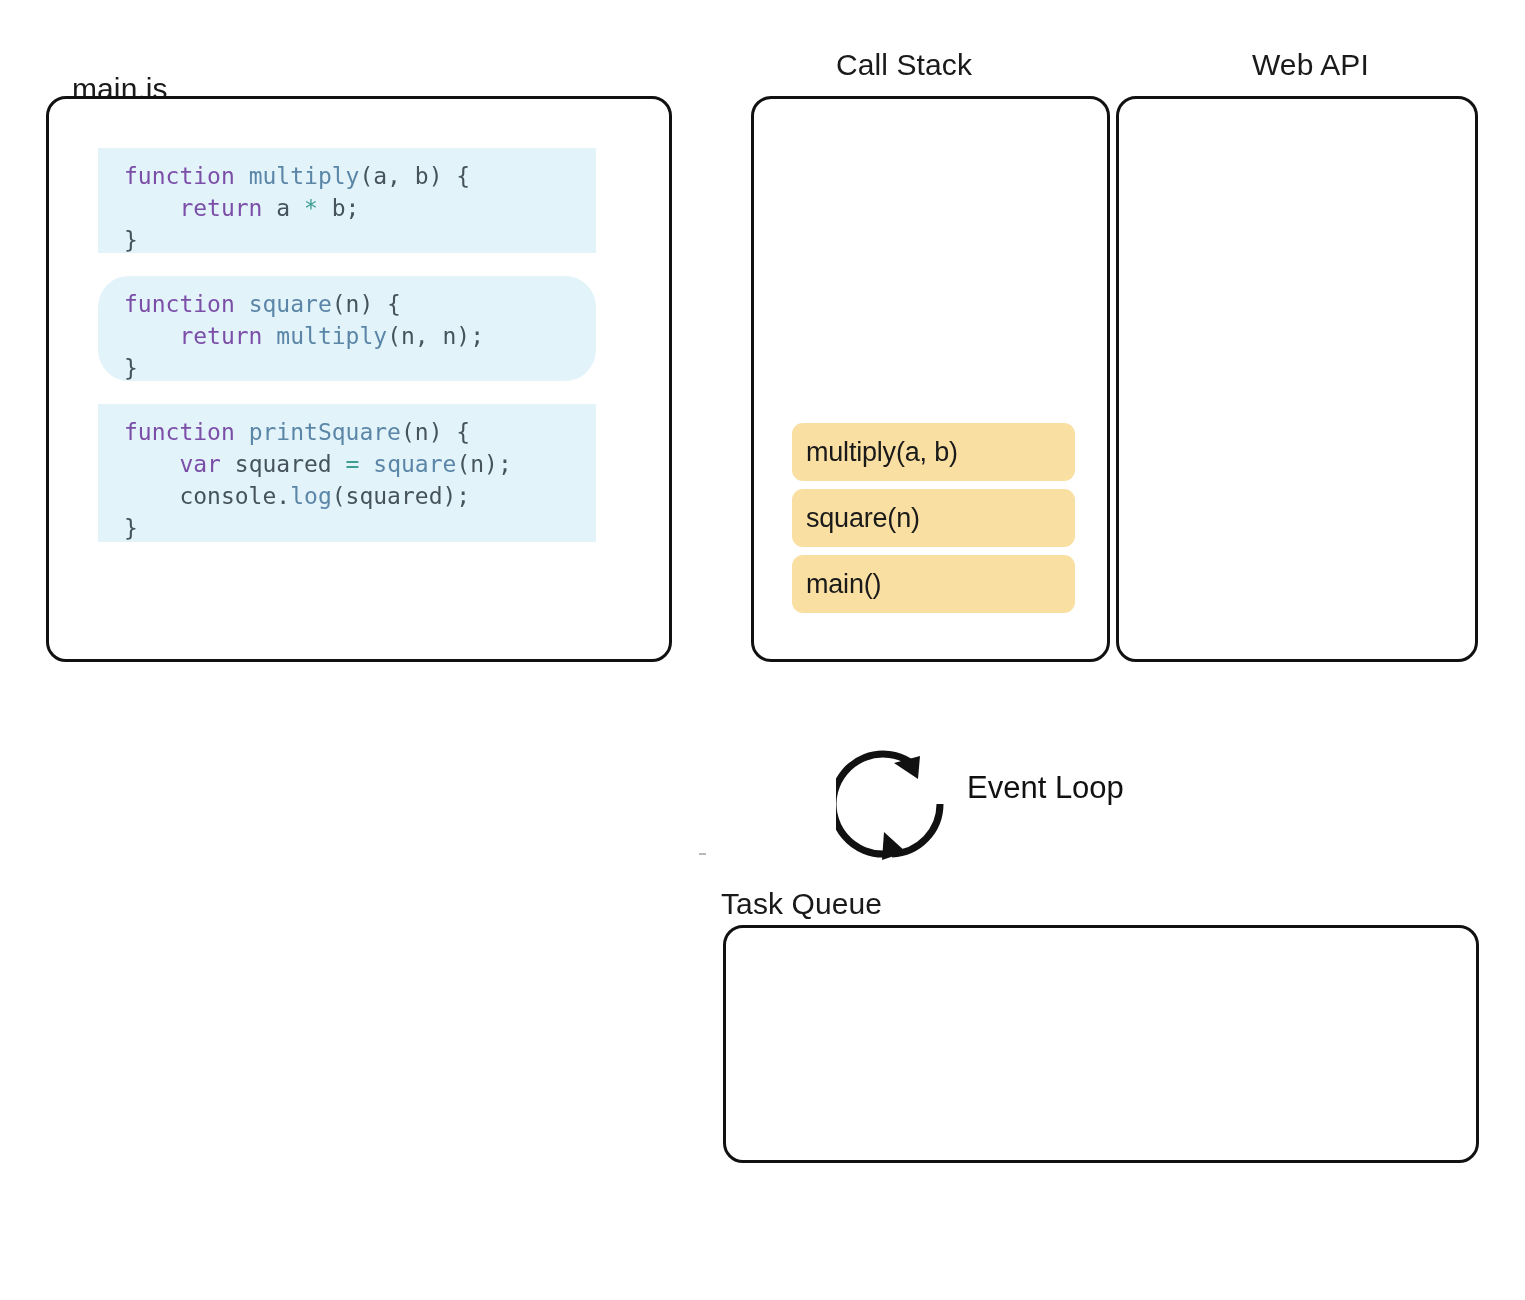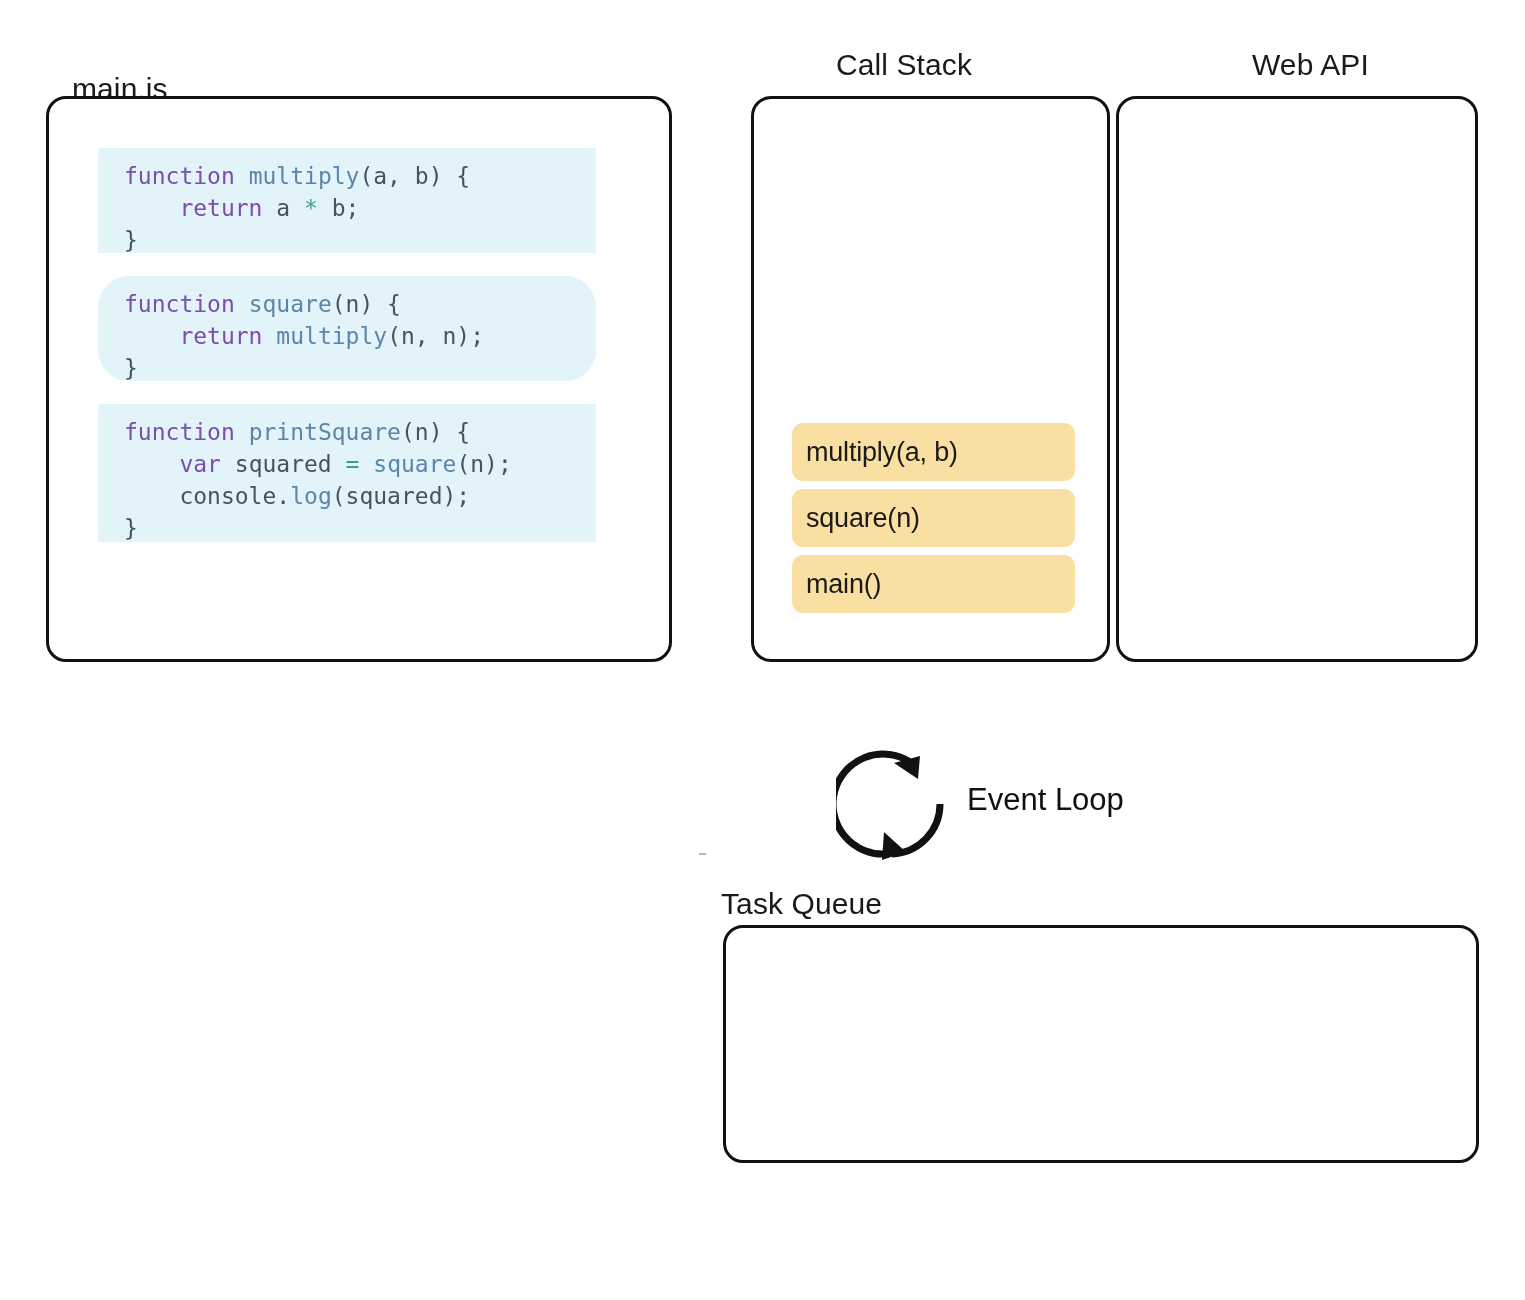--- a/index.html
+++ b/index.html
@@ -118,21 +118,21 @@
     left: 836px; top: 748px;
     width: 320px; height: 130px;
   }
   #eventloop-svg {
     position: absolute;
     left: 0; top: 0;
   }
   #eventloop-label {
     position: absolute;
     left: 131px;
-    top: 34px;
+    top: 22px;
     font-size: 31px;
     color: #111111;
     white-space: nowrap;
   }
 
   
   #taskqueue-title { left: 721px; top: 875px; margin-top: 12px; }
   #taskqueue-panel {
     left: 723px; top: 925px;
     width: 756px; height: 238px;

